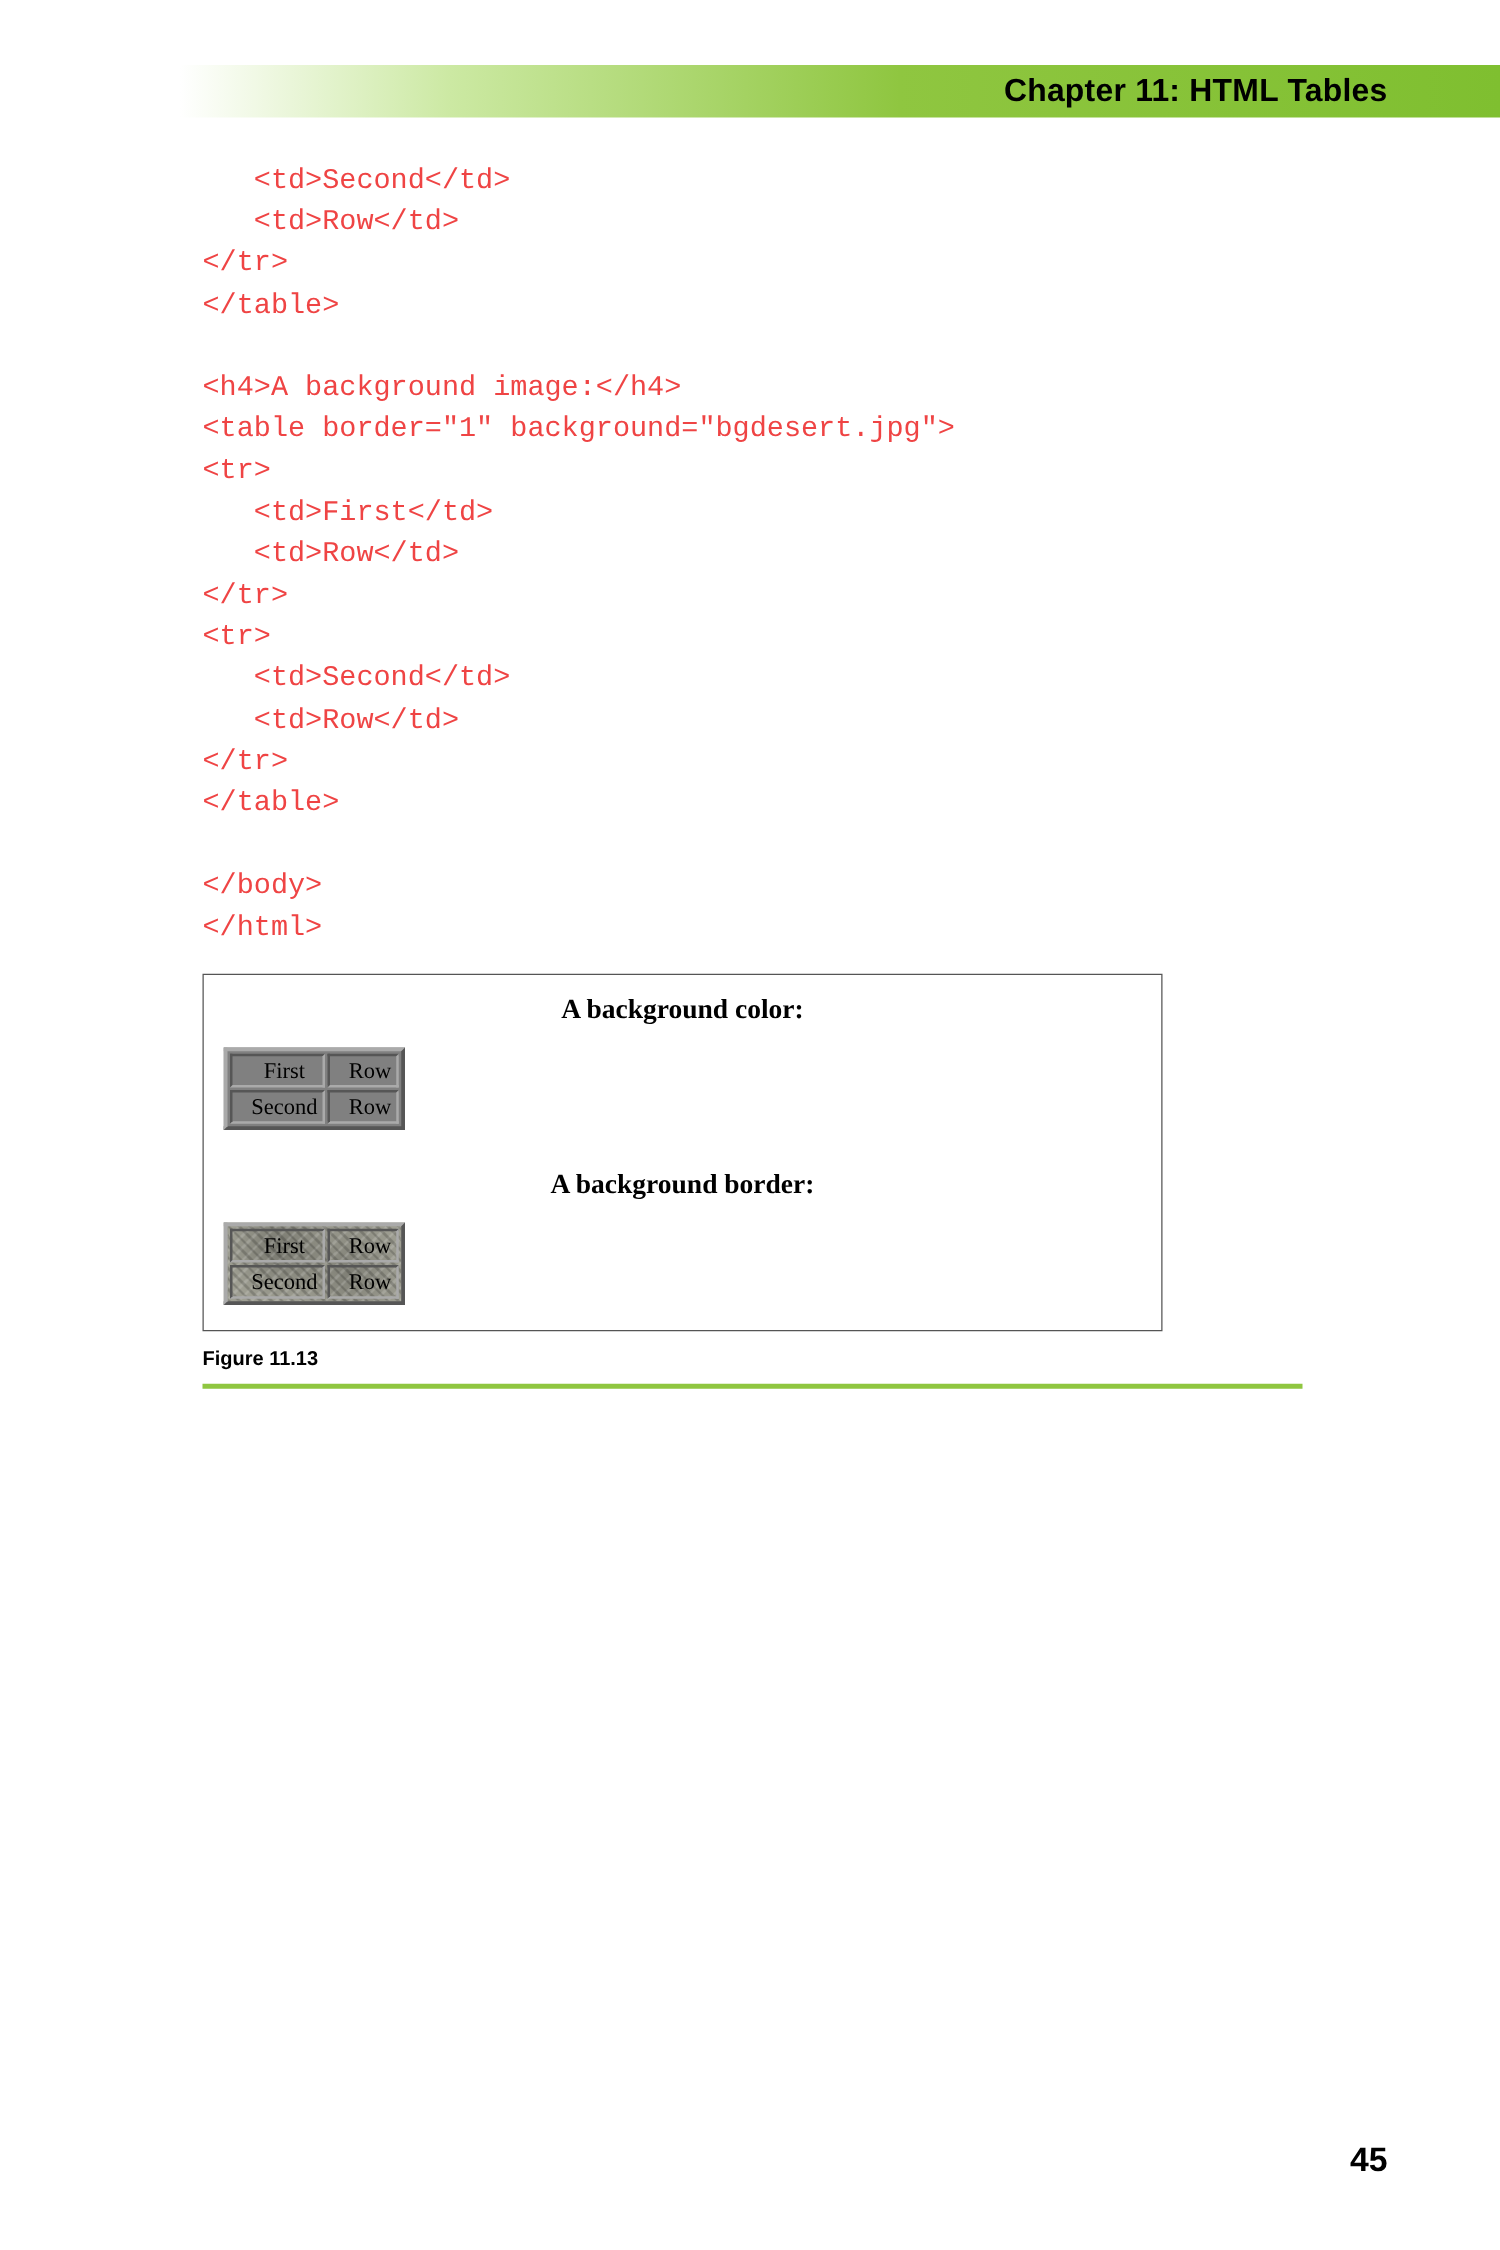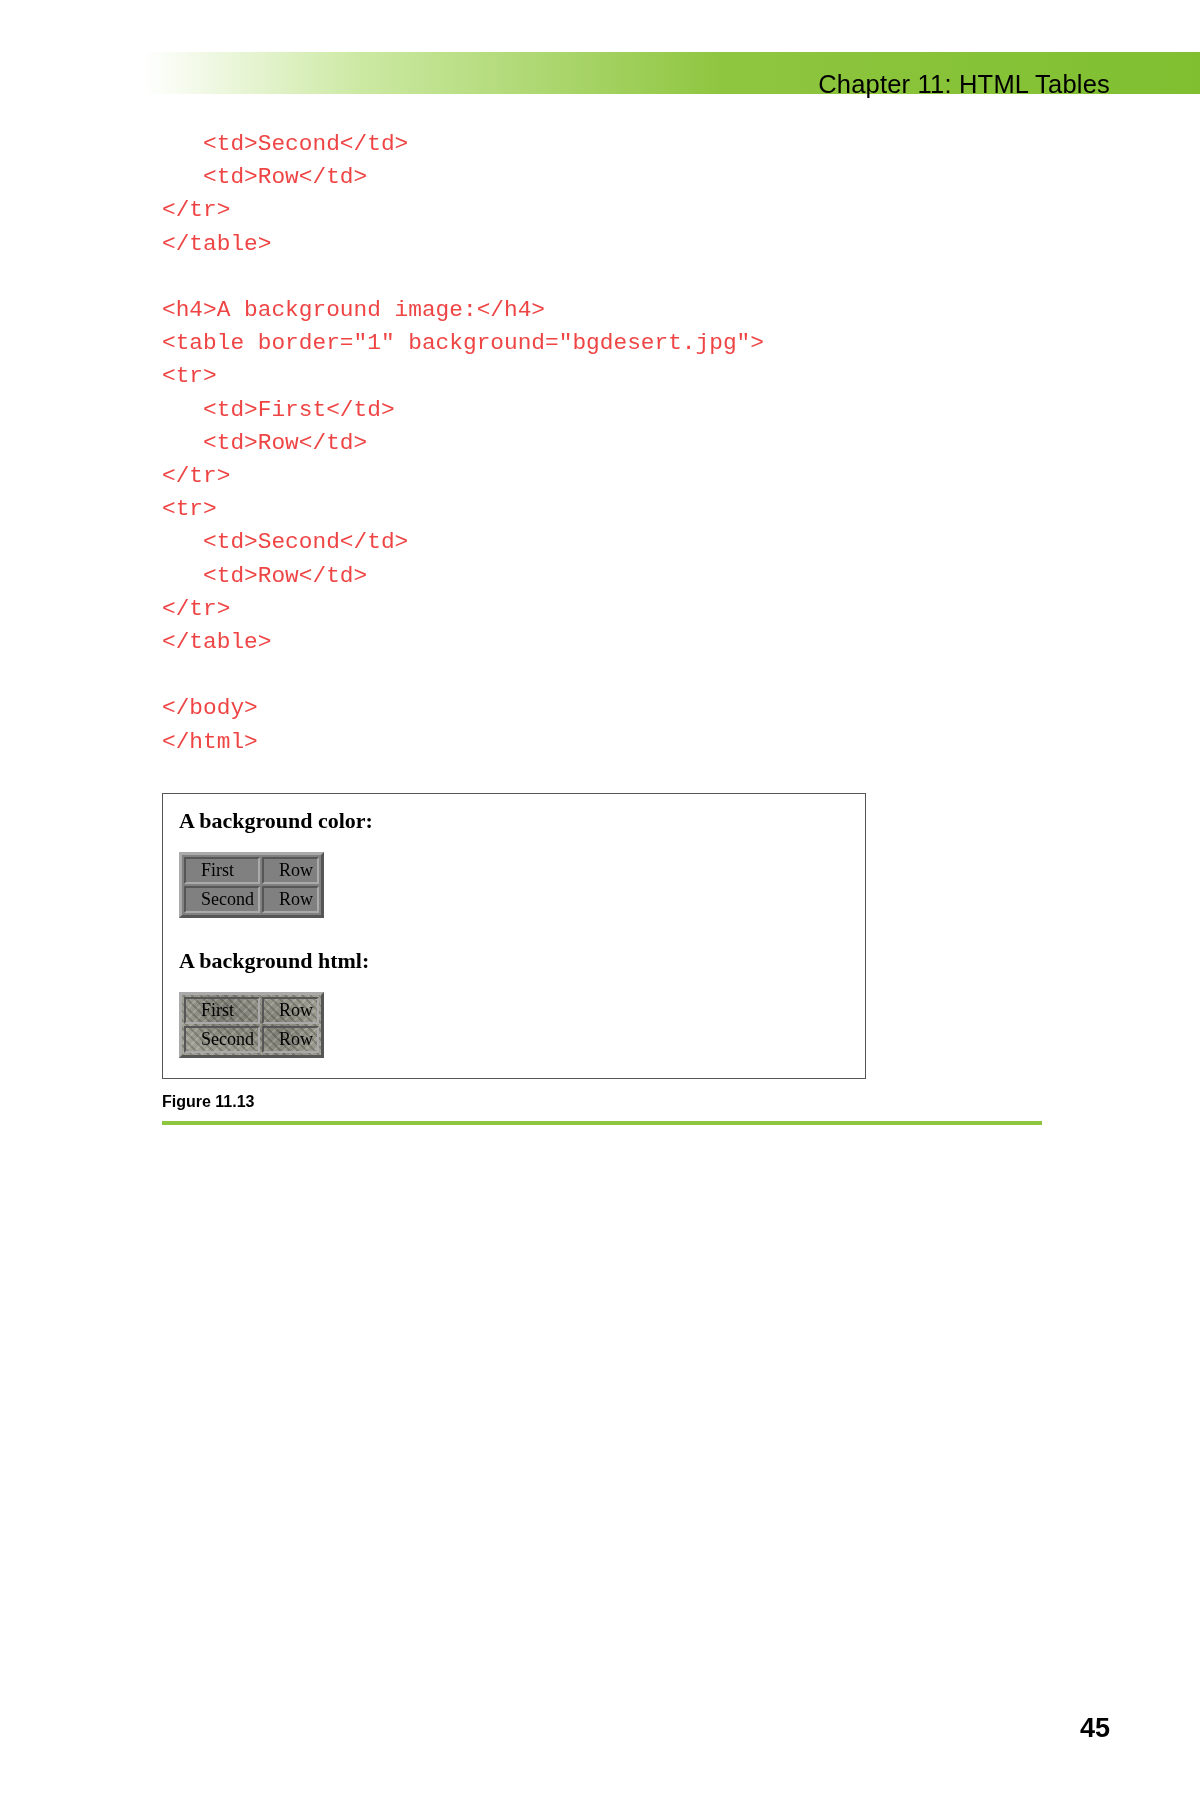--- a/index.html
+++ b/index.html
@@ -19,50 +19,51 @@
     position: absolute;
     top: 52px;
     left: 0;
     right: 0;
     height: 42px;
     background: linear-gradient(to right, #ffffff 0%, #ffffff 12%, #cce9a3 30%, #8fc640 60%, #7fbf30 100%);
   }
   .header-title {
     position: absolute;
     right: 90px;
-    top: 11px;
+    top: 0;
     height: 42px;
     line-height: 42px;
-    font-weight: 400;
+    font-weight: 700;
     font-size: 25.5px;
     color: #000;
     font-family: "Helvetica Neue", Arial, sans-serif;
     letter-spacing: 0.2px;
   }
   .content {
     position: absolute;
     top: 128px;
     left: 162px;
     right: 90px;
   }
   .code {
     font-family: "Lucida Sans Typewriter", "Lucida Console", "Courier New", monospace;
     font-size: 22.8px;
     line-height: 33.2px;
     white-space: pre;
     color: #ef4444;
     font-weight: 400;
   }
   .figure-box {
-    margin-top: 34px;
-    width: 704px;
+    margin-top: 20px;
+    width: 768px;
     border: 1.2px solid #555;
     padding: 14px 16px 20px 16px;
     box-sizing: border-box;
     font-family: "Times New Roman", Times, serif;
+    text-align: center;
   }
   .figure-box h4 {
     margin: 0 0 18px 0;
     font-weight: 700;
     font-size: 22px;
   }
   .figure-box h4.second {
     margin-top: 30px;
   }
   .demo-table {
@@ -153,21 +154,21 @@
           <td>First</td>
           <td>Row</td>
         </tr>
         <tr>
           <td>Second</td>
           <td>Row</td>
         </tr>
       </tbody>
         </table>
 
-      <h4 class="second">A background html:</h4>
+      <h4 class="second">A background border:</h4>
       <table class="demo-table stone">
         <tbody>
             <tr>
           <td>First</td>
           <td>Row</td>
         </tr>
         <tr>
           <td>Second</td>
           <td>Row</td>
         </tr>

